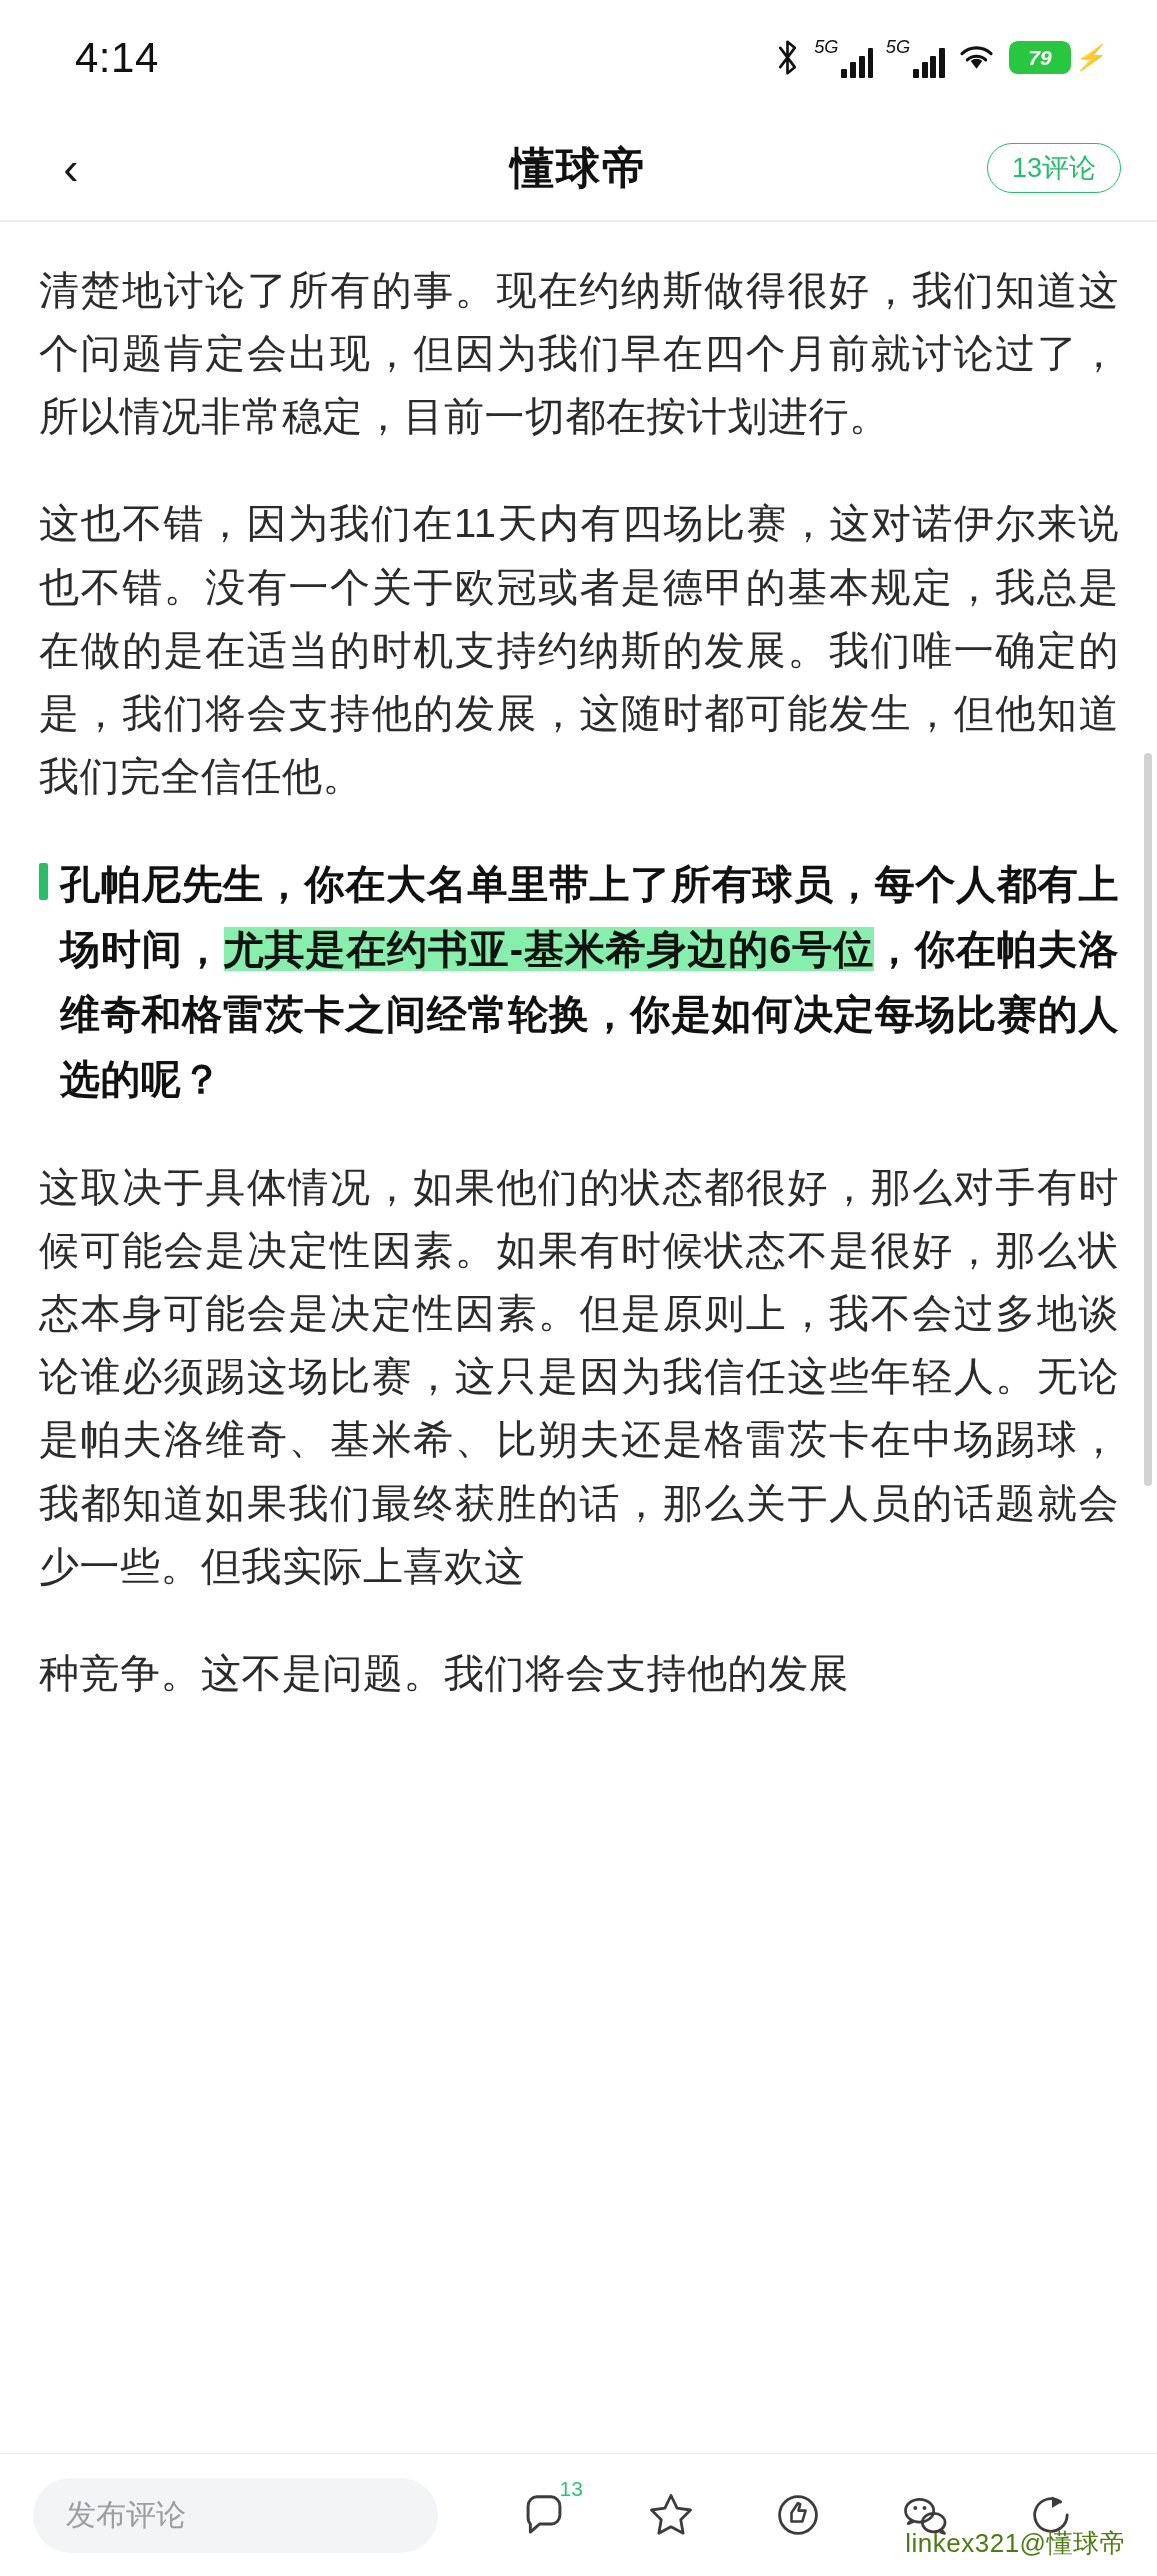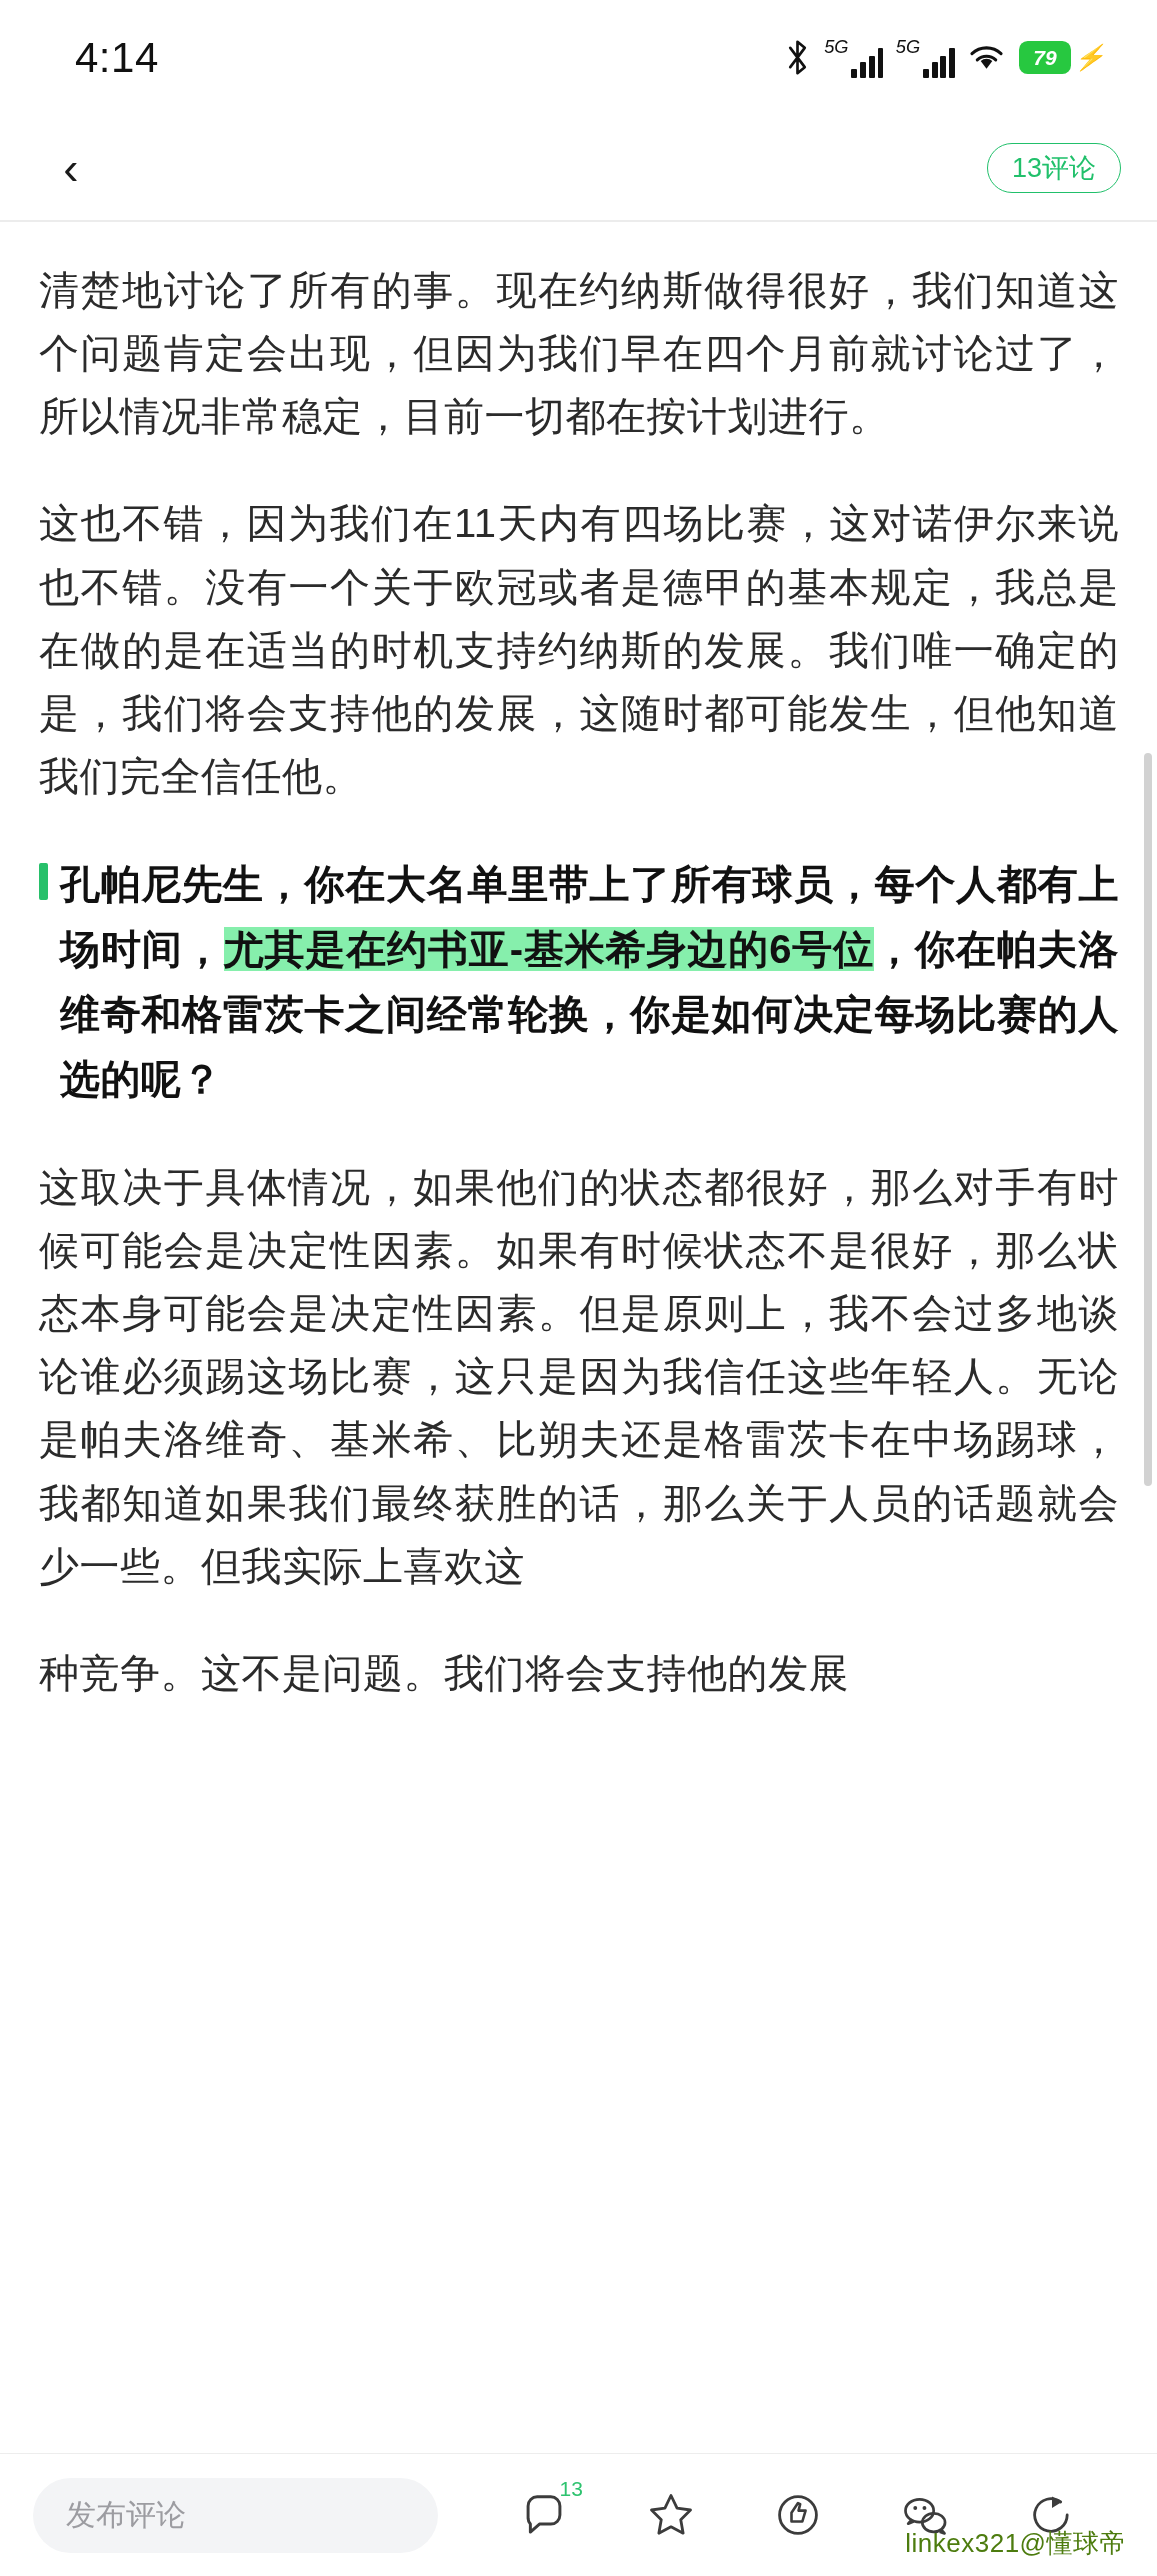--- a/index.html
+++ b/index.html
@@ -44,21 +44,21 @@
   .bars i:nth-child(2) { height: 15.4px; }
   .bars i:nth-child(3) { height: 22px; }
   .bars i:nth-child(4) { height: 30px; }
   .wifi { width: 39px; height: 31px; }
   .battery {
     display: flex;
     align-items: center;
     gap: 3.9px;
   }
   .batt-body {
-    width: 52px; height: 33px;
+    width: 62px; height: 33px;
     background: #27c840;
     border-radius: 8.7px;
     display: flex; align-items: center; justify-content: center;
     color: #fff; font-size: 21px; font-weight: bold;
   }
   .bolt { font-size: 25px; color: #111; line-height: 1; }
 
   
   .appbar {
     height: 104px;
@@ -236,20 +236,21 @@
       <span class="batt-body">79</span>
       <span class="bolt">⚡</span>
     </span>
   </div>
 </div>
 
 <div class="appbar">
   <div class="back-btn">
     <span>‹</span>
   </div>
+  <div class="app-title">懂球帝</div>
   <div class="comment-pill">13评论</div>
 </div>
 <div class="divider"></div>
 
 <div class="article">
   <p class="para">清楚地讨论了所有的事。现在约纳斯做得很好，我们知道这个问题肯定会出现，但因为我们早在四个月前就讨论过了，所以情况非常稳定，目前一切都在按计划进行。</p>
   <p class="para">这也不错，因为我们在11天内有四场比赛，这对诺伊尔来说也不错。没有一个关于欧冠或者是德甲的基本规定，我总是在做的是在适当的时机支持约纳斯的发展。我们唯一确定的是，我们将会支持他的发展，这随时都可能发生，但他知道我们完全信任他。</p>
 
   <div class="question">
     <p><span>孔帕尼先生，你在大名单里带上了所有球员，每个人都有上场时间，</span><span class="hl">尤其是在约书亚-基米希身边的6号位</span><span>，你在帕夫洛维奇和格雷茨卡之间经常轮换，你是如何决定每场比赛的人选的呢？</span></p>

